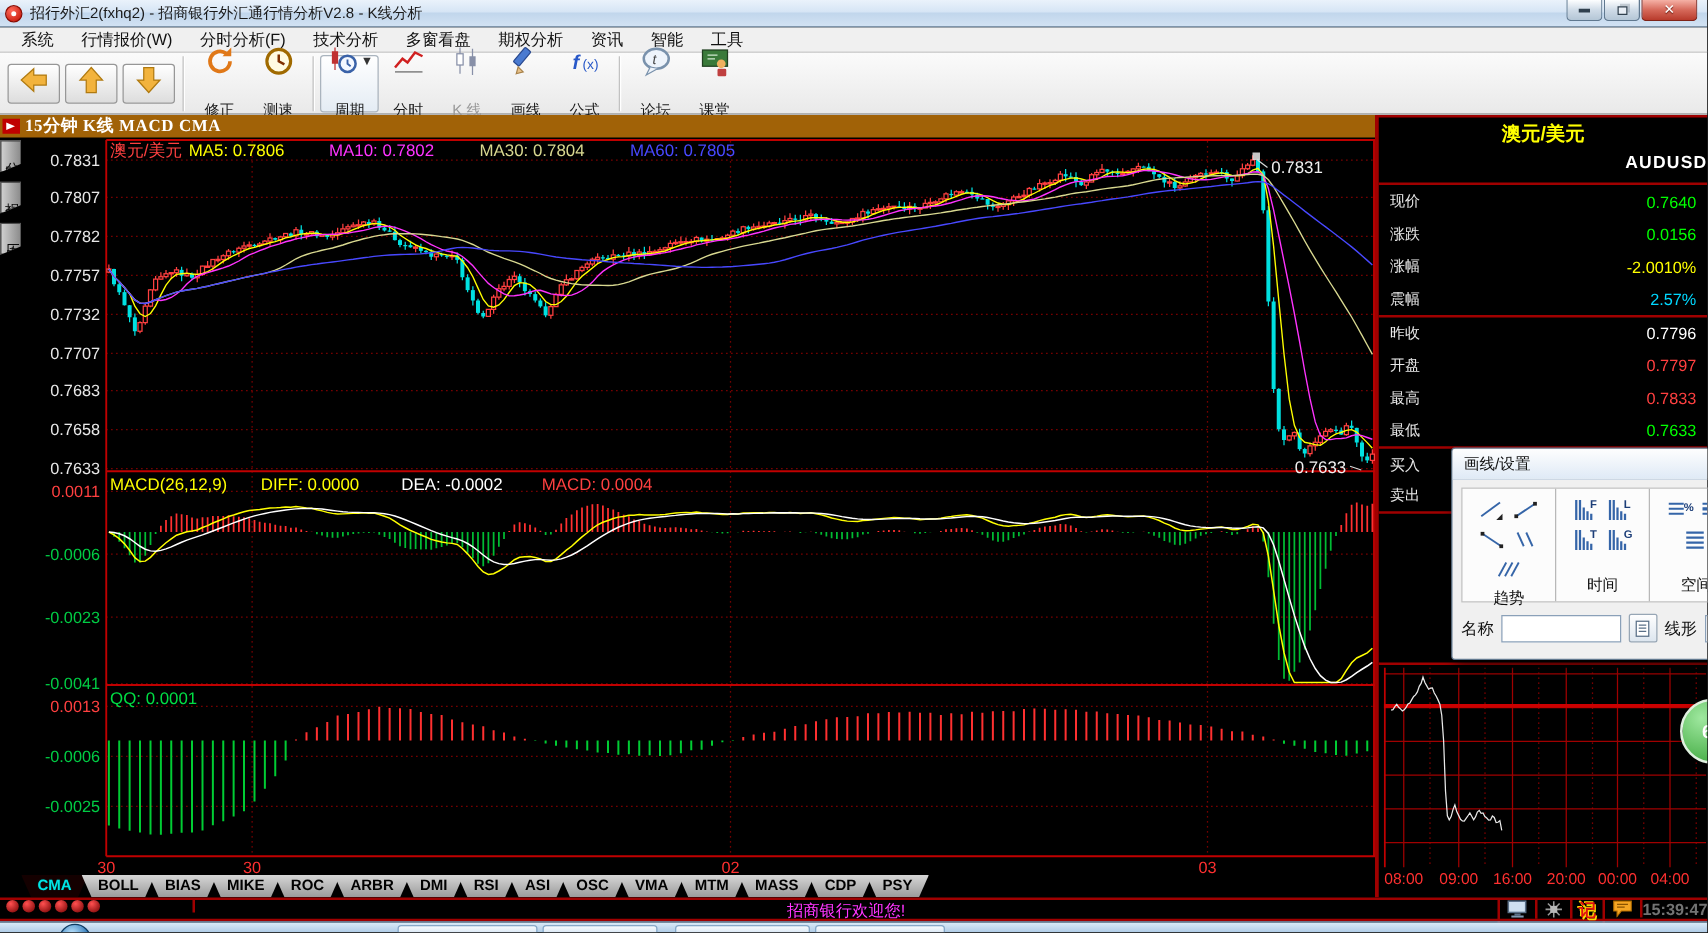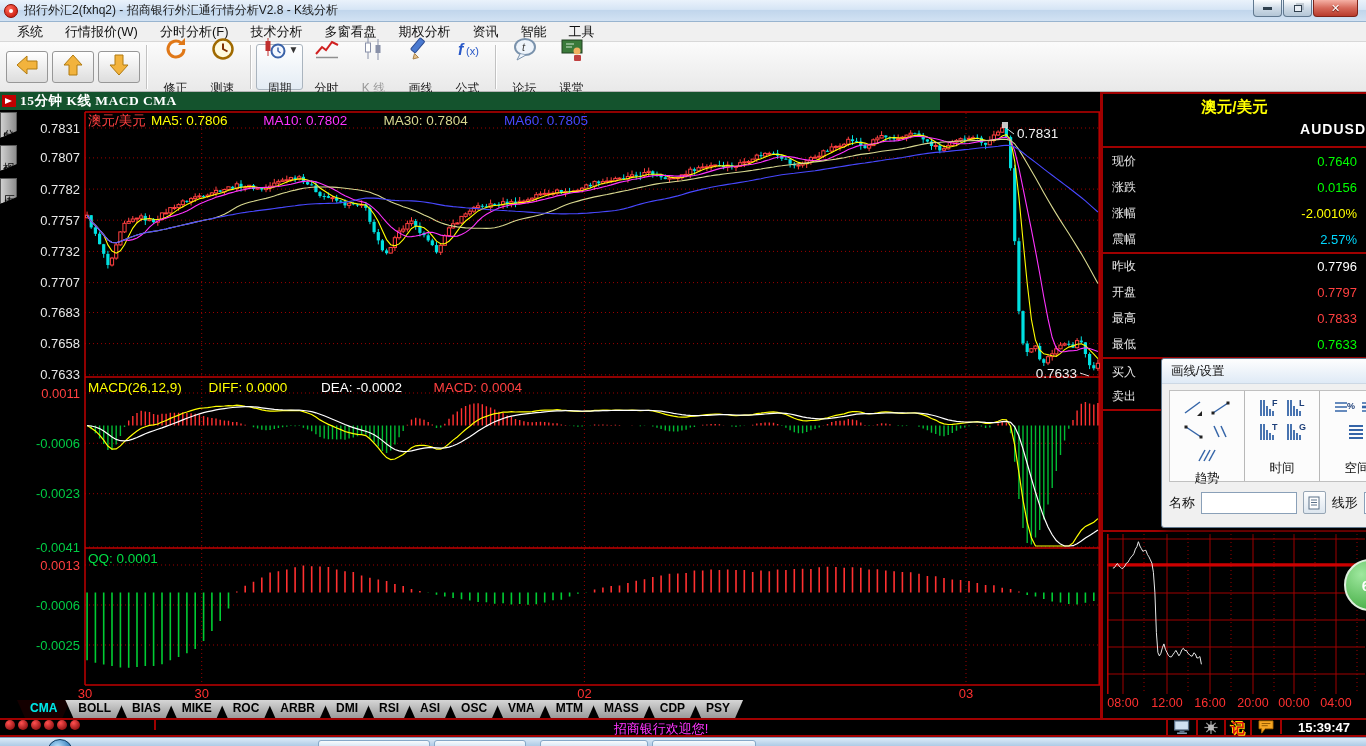--- a/index.html
+++ b/index.html
@@ -24,21 +24,21 @@
   #toolbar{left:0;top:42px;width:1366px;height:50px;background:linear-gradient(#fbfbfb,#e9e9e9);border-bottom:1px solid #b5b5b5;display:flex;align-items:center;padding-left:4px}
   .navbtn{width:42px;height:32px;margin:0 2px;border:1px solid #979797;border-radius:3px;background:linear-gradient(#ffffff,#dddddd);display:flex;align-items:center;justify-content:center}
   .tbtn{width:47px;height:46px;display:flex;flex-direction:column;align-items:center;justify-content:center;font-size:12px;color:#1a1a1a}
   .tbtn .lb{margin-top:18px;white-space:nowrap}
   .tbtn.disabled .lb{color:#999}
   .tbtn.framed{border:1px solid #aab4be;border-radius:3px;background:linear-gradient(#ffffff,#e4ecf4)}
   .tsep{width:0;height:44px;border-left:1px solid #c2c2c2;border-right:1px solid #ffffff;margin:0 4px}
   .dd{font-size:10px;color:#333;margin-left:2px}
   
   #content{left:0;top:92px;width:1366px;height:626px;background:#000}
-  #chart-header{left:0;top:0;width:940px;height:18px;background:#14532d;display:flex;align-items:center}
+  #chart-header{left:0;top:0;width:1100px;height:18px;background:#a16207;display:flex;align-items:center}
   #ch-icon{width:14px;height:12px;background:#c00000;margin:0 4px 0 2px;position:relative}
   #ch-icon:after{content:"";position:absolute;left:3px;top:3px;border-left:7px solid #fff;border-top:3px solid transparent;border-bottom:3px solid transparent}
   #ch-label{color:#fff;font-weight:bold;font-size:13.5px;font-family:"Liberation Serif","DejaVu Serif",serif;letter-spacing:.5px}
   #side-tabs{left:0;top:20px;width:18px;display:flex;flex-direction:column;gap:7px}
   .vtab{width:17px;padding:7px 0 9px 0;background:linear-gradient(90deg,#d0d0d0,#8d8d8d);border:1px solid #5a5a5a;color:#0a0a0a;font-size:11.5px;writing-mode:vertical-rl;text-align:center;letter-spacing:2px;clip-path:polygon(0 0,100% 0,100% calc(100% - 7px),0 100%)}
   svg text{font-family:"Liberation Sans","DejaVu Sans",sans-serif}
   
   #rpanel{left:1100px;top:0;width:266px;height:626px;background:#000;border-left:3px solid #a00000;border-top:2px solid #a00000}
   #rp-name{left:0;top:3px;width:263px;height:23px;color:#ffff00;font-size:15.5px;font-weight:bold;text-align:center}
   #rp-code{left:0;top:27px;width:263px;height:22px;color:#fff;font-size:14px;font-weight:bold;text-align:right;letter-spacing:1px}
@@ -68,21 +68,21 @@
   #indtabs{left:0;top:608px;width:1100px;height:18px;background:#000;display:flex;padding-left:17px}
   .itab{height:18px;line-height:17px;padding:0 13px;margin-right:-5px;background:linear-gradient(#d6d6d6,#9a9a9a);color:#000;font-size:12px;font-weight:bold;clip-path:polygon(0 0,100% 0,calc(100% - 8px) 100%,8px 100%)}
   .itab.active{background:#140000;color:#00e5e5;text-shadow:0 0 1px #004040}
   
   #statusbar{left:0;top:718px;width:1366px;height:19px;background:#000;border-top:2px solid #a00000;border-bottom:2px solid #a00000;display:flex;align-items:flex-start}
   .sbseg{border-right:2px solid #a00000;display:flex;align-items:center}
   #sb-dots{width:156px;padding-left:5px;gap:3px}
   .dot{width:10px;height:10px;border-radius:5px;background:radial-gradient(circle at 35% 30%,#ff5050,#700000);display:inline-block}
   #sb-msg{flex:1;justify-content:center;color:#ff35ff;font-size:13px}
   .sb-cell{padding:0 5px;justify-content:center}
-  #sb-time{color:#ffffff;font-size:13px;font-weight:bold;padding:0 16px;border-right:none}
+  #sb-time{color:#737373;font-size:13px;font-weight:bold;padding:0 0;border-right:none}
   #ji{color:#e01010;font-weight:bold;font-size:14px;text-shadow:1px 1px 0 #ffd800,-1px -1px 0 #ffd800}
   
   #taskbar{left:0;top:737px;width:1366px;height:9px;background:linear-gradient(#dcebf8,#aecbe6);border-top:1px solid #7fa0c0;overflow:hidden}
   #orb{position:absolute;left:47px;top:1px;width:26px;height:26px;border-radius:50%;background:radial-gradient(circle at 40% 30%,#bfe6ff,#2f78b8 60%,#174a78);border:1px solid #0d3a60}
   .tkbtn{position:absolute;top:2px;height:12px;border:1px solid #86a8c8;border-radius:3px 3px 0 0;background:linear-gradient(rgba(255,255,255,.85),rgba(210,230,248,.5))}
 </style>
 </head>
 <body>
 
 <div id="app">
@@ -612,21 +612,21 @@
             <line x1="124" y1="0" x2="124" y2="160" stroke="#a00000" stroke-dasharray="1 3"></line>
             <line x1="167" y1="0" x2="167" y2="160" stroke="#a00000" stroke-dasharray="1 3"></line>
             <line x1="208" y1="0" x2="208" y2="160" stroke="#a00000" stroke-dasharray="1 3"></line>
             <line x1="250" y1="0" x2="250" y2="160" stroke="#a00000" stroke-dasharray="1 3"></line>
             <line x1="0.8" y1="0" x2="0.8" y2="160" stroke="#c00000" stroke-width="1.5"></line>
             <line x1="0" y1="30.7" x2="258" y2="30.7" stroke="#cc0000" stroke-width="3"></line>
             <polyline points="5.9,34.1 7.4,33.7 8.9,31.3 10.4,29.5 11.9,31.8 13.4,33.1 14.9,34.7 16.4,33.8 17.9,32.0 19.4,29.2 20.9,28.4 22.4,25.7 23.9,23.2 25.4,21.9 26.9,19.5 28.4,15.1 29.9,12.7 31.4,7.7 32.9,12.0 34.4,14.7 35.9,17.4 37.4,16.5 38.9,16.3 40.4,20.4 41.9,22.8 43.4,25.9 44.9,29.3 46.4,38.3 47.9,58.8 49.4,98.7 50.9,118.6 52.4,121.9 53.9,119.3 55.4,113.7 56.9,109.9 58.4,115.3 59.9,118.3 61.4,121.4 62.9,122.8 64.4,122.9 65.9,120.7 67.4,118.6 68.9,116.4 70.4,119.0 71.9,121.8 73.4,119.5 74.9,115.6 76.4,114.3 77.9,116.6 79.4,116.4 80.9,119.3 82.4,120.4 83.9,122.1 85.4,122.0 86.9,118.8 88.4,120.0 89.9,124.0 91.4,123.8 92.9,122.5 94.4,130.3 " fill="none" stroke="#e8e8e8" stroke-width="1"></polyline>
           </svg>
         <div id="minitimes">
             <span class="timelbl" style="left:0px">08:00</span>
-            <span class="timelbl" style="left:44px">12:00</span>
+            <span class="timelbl" style="left:44px">09:00</span>
             <span class="timelbl" style="left:87px">16:00</span>
             <span class="timelbl" style="left:130px">20:00</span>
             <span class="timelbl" style="left:171px">00:00</span>
             <span class="timelbl" style="left:213px">04:00</span>
           </div>
       </div>
     </div>
 
     <div id="indtabs" class="abs">
         <div class="itab active">CMA</div>

